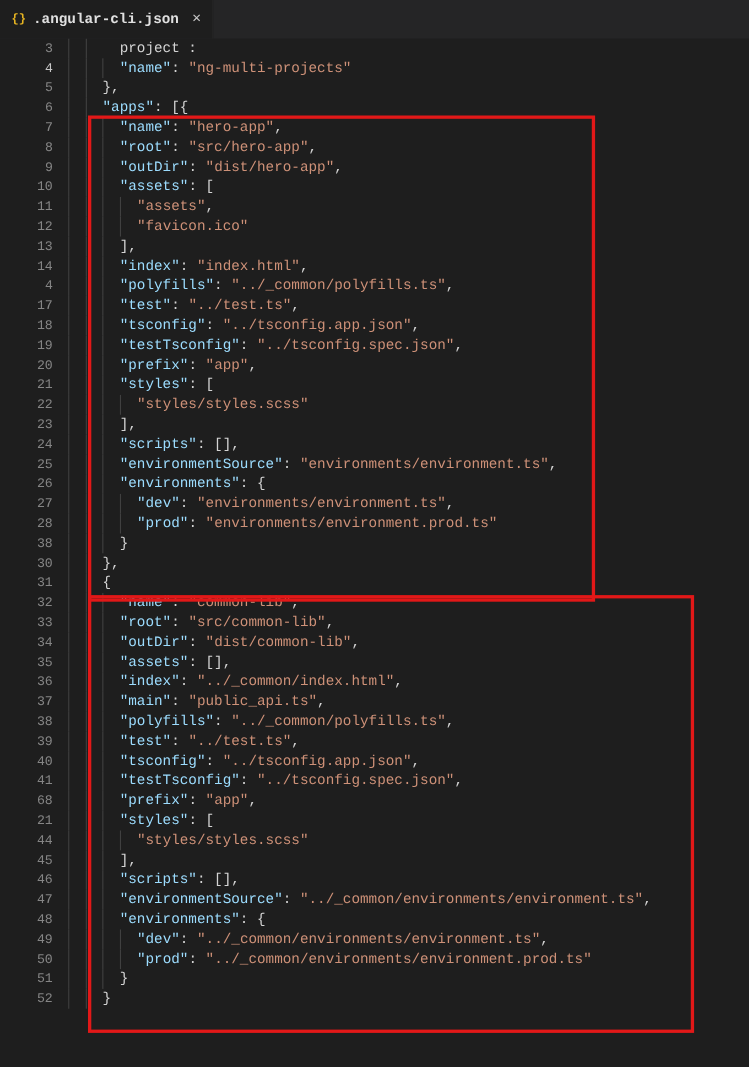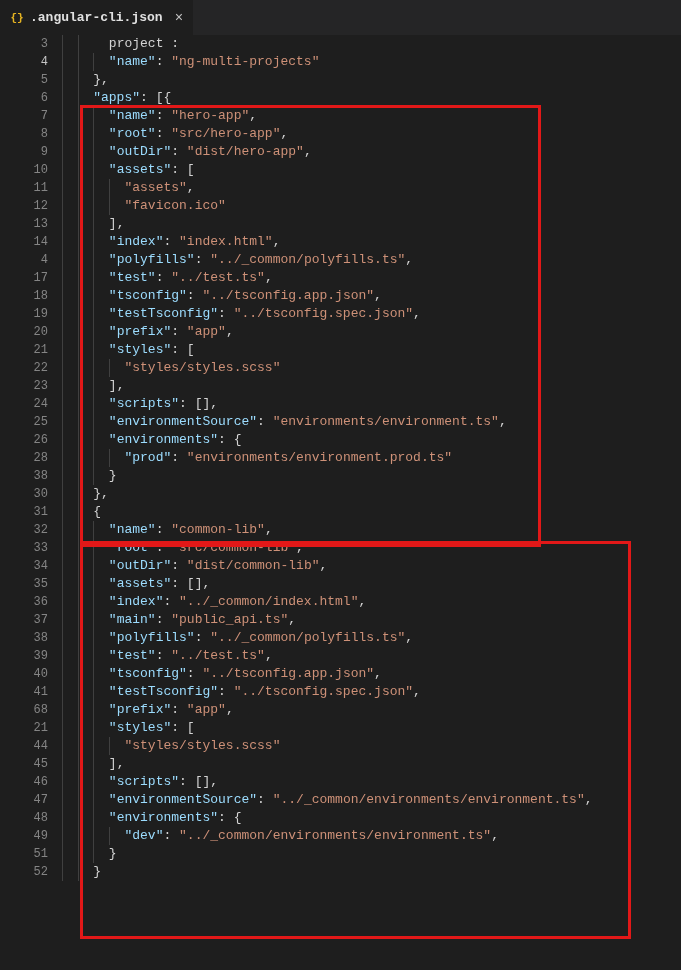--- a/index.html
+++ b/index.html
@@ -214,20 +214,24 @@
       </div>
       <div class="line">
         <div class="gutter">25</div>
         <div class="code"><span class="indent-guide"></span>  <span class="indent-guide"></span>  <span class="indent-guide"></span>  <span class="key">"environmentSource"</span><span class="punct">: </span><span class="str">"environments/environment.ts"</span><span class="punct">,</span></div>
       </div>
       <div class="line">
         <div class="gutter">26</div>
         <div class="code"><span class="indent-guide"></span>  <span class="indent-guide"></span>  <span class="indent-guide"></span>  <span class="key">"environments"</span><span class="punct">: {</span></div>
       </div>
       <div class="line">
+        <div class="gutter">27</div>
+        <div class="code"><span class="indent-guide"></span>  <span class="indent-guide"></span>  <span class="indent-guide"></span>  <span class="indent-guide"></span>  <span class="key">"dev"</span><span class="punct">: </span><span class="str">"environments/environment.ts"</span><span class="punct">,</span></div>
+      </div>
+      <div class="line">
         <div class="gutter">28</div>
         <div class="code"><span class="indent-guide"></span>  <span class="indent-guide"></span>  <span class="indent-guide"></span>  <span class="indent-guide"></span>  <span class="key">"prod"</span><span class="punct">: </span><span class="str">"environments/environment.prod.ts"</span></div>
       </div>
       <div class="line">
         <div class="gutter">38</div>
         <div class="code"><span class="indent-guide"></span>  <span class="indent-guide"></span>  <span class="indent-guide"></span>  <span class="punct">}</span></div>
       </div>
       <div class="line">
         <div class="gutter">30</div>
         <div class="code"><span class="indent-guide"></span>  <span class="indent-guide"></span>  <span class="punct">},</span></div>
@@ -302,20 +306,24 @@
       </div>
       <div class="line">
         <div class="gutter">48</div>
         <div class="code"><span class="indent-guide"></span>  <span class="indent-guide"></span>  <span class="indent-guide"></span>  <span class="key">"environments"</span><span class="punct">: {</span></div>
       </div>
       <div class="line">
         <div class="gutter">49</div>
         <div class="code"><span class="indent-guide"></span>  <span class="indent-guide"></span>  <span class="indent-guide"></span>  <span class="indent-guide"></span>  <span class="key">"dev"</span><span class="punct">: </span><span class="str">"../_common/environments/environment.ts"</span><span class="punct">,</span></div>
       </div>
       <div class="line">
+        <div class="gutter">50</div>
+        <div class="code"><span class="indent-guide"></span>  <span class="indent-guide"></span>  <span class="indent-guide"></span>  <span class="indent-guide"></span>  <span class="key">"prod"</span><span class="punct">: </span><span class="str">"../_common/environments/environment.prod.ts"</span></div>
+      </div>
+      <div class="line">
         <div class="gutter">51</div>
         <div class="code"><span class="indent-guide"></span>  <span class="indent-guide"></span>  <span class="indent-guide"></span>  <span class="punct">}</span></div>
       </div>
       <div class="line">
         <div class="gutter">52</div>
         <div class="code"><span class="indent-guide"></span>  <span class="indent-guide"></span>  <span class="punct">}</span></div>
       </div>
     </div>
 </div>
 

